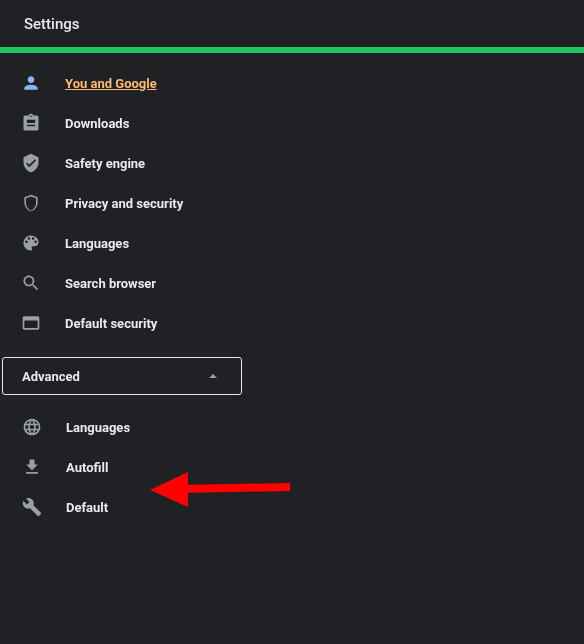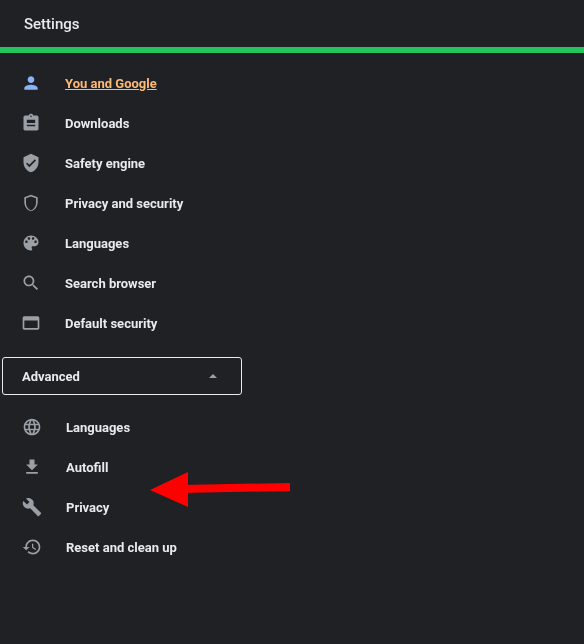--- a/index.html
+++ b/index.html
@@ -196,31 +196,23 @@
       <span class="label">Autofill</span>
     </div>
 
 
     <div class="nav-item sub">
       <span class="icon">
         <svg viewBox="0 0 24 24" width="20" height="20" fill="currentColor">
             <path d="M22.7 19l-9.1-9.1c.9-2.3.4-5-1.5-6.9-2-2-5-2.4-7.4-1.3L9 6 6 9 1.6 4.7C.4 7.1.9 10.1 2.9 12.1c1.9 1.9 4.6 2.4 6.9 1.5l9.1 9.1c.4.4 1 .4 1.4 0l2.3-2.3c.5-.4.5-1.1.1-1.4z"></path>
           </svg>
       </span>
-      <span class="label">Privacy</span>
+      <span class="label">Default</span>
     </div>
 
-    <div class="nav-item sub">
-      <span class="icon">
-        <svg viewBox="0 0 24 24" width="20" height="20" fill="currentColor">
-            <path d="M13 3c-4.97 0-9 4.03-9 9H1l3.89 3.89.07.14L9 12H6c0-3.87 3.13-7 7-7s7 3.13 7 7-3.13 7-7 7c-1.93 0-3.68-.79-4.94-2.06l-1.42 1.42C8.27 19.99 10.51 21 13 21c4.97 0 9-4.03 9-9s-4.03-9-9-9zm-1 5v5l4.28 2.54.72-1.21-3.5-2.08V8H12z"></path>
-          </svg>
-      </span>
-      <span class="label">Reset and clean up</span>
-    </div>
 
   </div>
 
 </div>
 
 <div class="arrow-wrap">
   <svg width="150" height="50" viewBox="0 0 150 50">
     <line x1="140" y1="20" x2="30" y2="22" stroke="#ff0000" stroke-width="8"></line>
     <polygon points="0,23 38,5 38,40" fill="#ff0000"></polygon>
   </svg>

